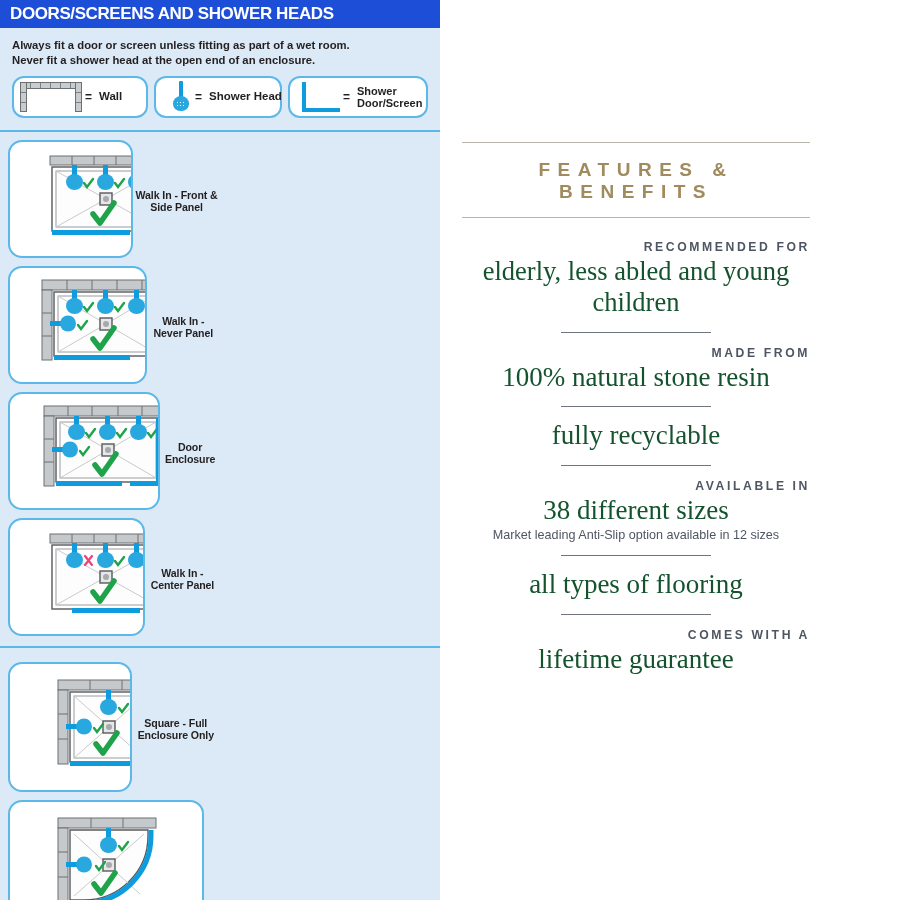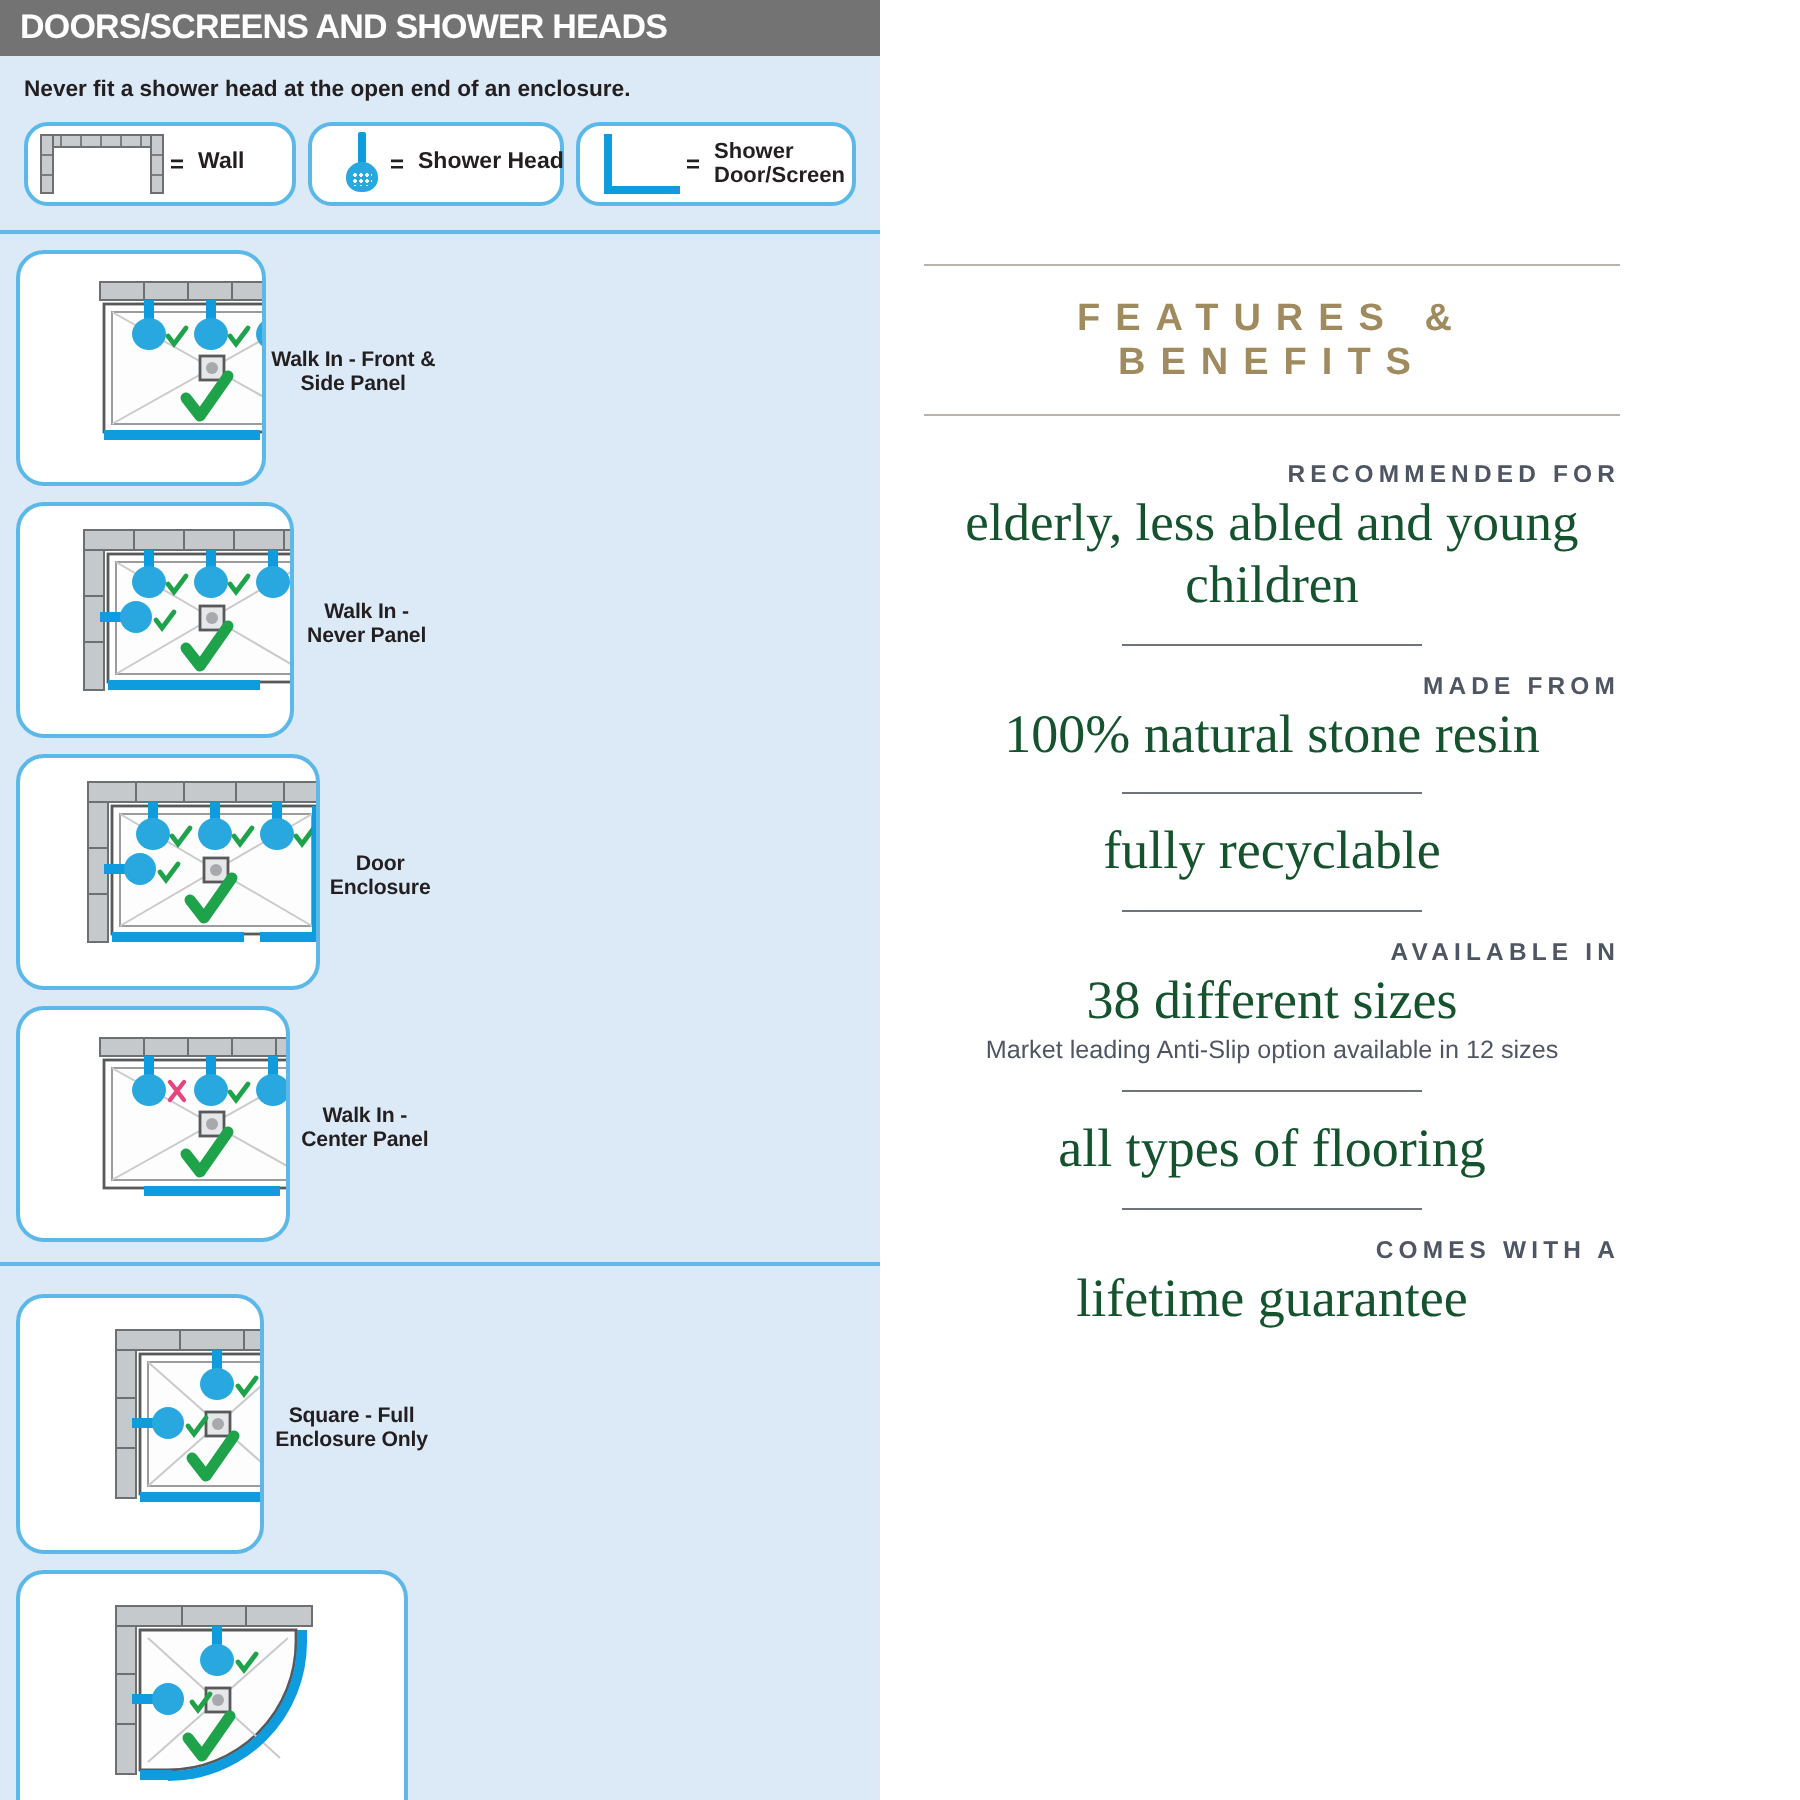--- a/index.html
+++ b/index.html
@@ -8,21 +8,21 @@
     font-family:"Liberation Sans",sans-serif;
   }
   .page{position:relative;width:900px;height:900px;display:flex;}
 
   
   .left-col{
     width:440px;height:900px;background:#dceaf7;position:relative;
     box-sizing:border-box;
   }
   .title-bar{
-    background:#737373;height:28px;display:flex;align-items:center;
+    background:#1d4ed8;height:28px;display:flex;align-items:center;
     padding-left:10px;
   }
   .title-bar .title-text{
     color:#ffffff;font-weight:bold;font-size:17px;letter-spacing:-0.4px;
     font-family:"Liberation Sans",sans-serif;
   }
   .intro{
     padding:10px 12px 4px 12px;color:#231f20;font-size:11.3px;
     font-weight:bold;line-height:1.32;
   }
@@ -81,21 +81,21 @@
   .card.tall{height:130px;}
   .caption{
     margin-top:5px;font-size:10.6px;font-weight:bold;color:#231f20;text-align:center;
     letter-spacing:-0.1px;
   }
   .card svg{display:block;}
 
   
   .right-col{
     width:392px;height:900px;background:#ffffff;position:relative;
-    box-sizing:border-box;padding:0 22px;
+    box-sizing:border-box;padding:10px 22px;
   }
   .fb-rule-top{border-top:1px solid #b9b4ab;margin:132px 0 0 0;}
   .fb-title{
     text-align:center;color:#a08b5e;font-size:19px;font-weight:bold;
     letter-spacing:7.5px;padding:16px 0 14px 0;
     font-family:"Liberation Sans",sans-serif;
   }
   .fb-rule-bot{border-top:1px solid #b9b4ab;margin:0 0 0 0;}
 
   .features{margin-top:22px;}
@@ -122,20 +122,21 @@
 
 <div class="page">
 
   <div class="left-col">
 
     <div class="title-bar">
       <span class="title-text">DOORS/SCREENS AND SHOWER HEADS</span>
     </div>
 
     <div class="intro">
+      <div>Always fit a door or screen unless fitting as part of a wet room.</div>
       <div>Never fit a shower head at the open end of an enclosure.</div>
     </div>
 
     <div class="legend-row">
 
       <div class="legend-box lb1">
         <span class="wall-glyph">
           <span class="seg top"></span>
             <span class="seg lft"></span>
             <span class="seg rgt"></span>

